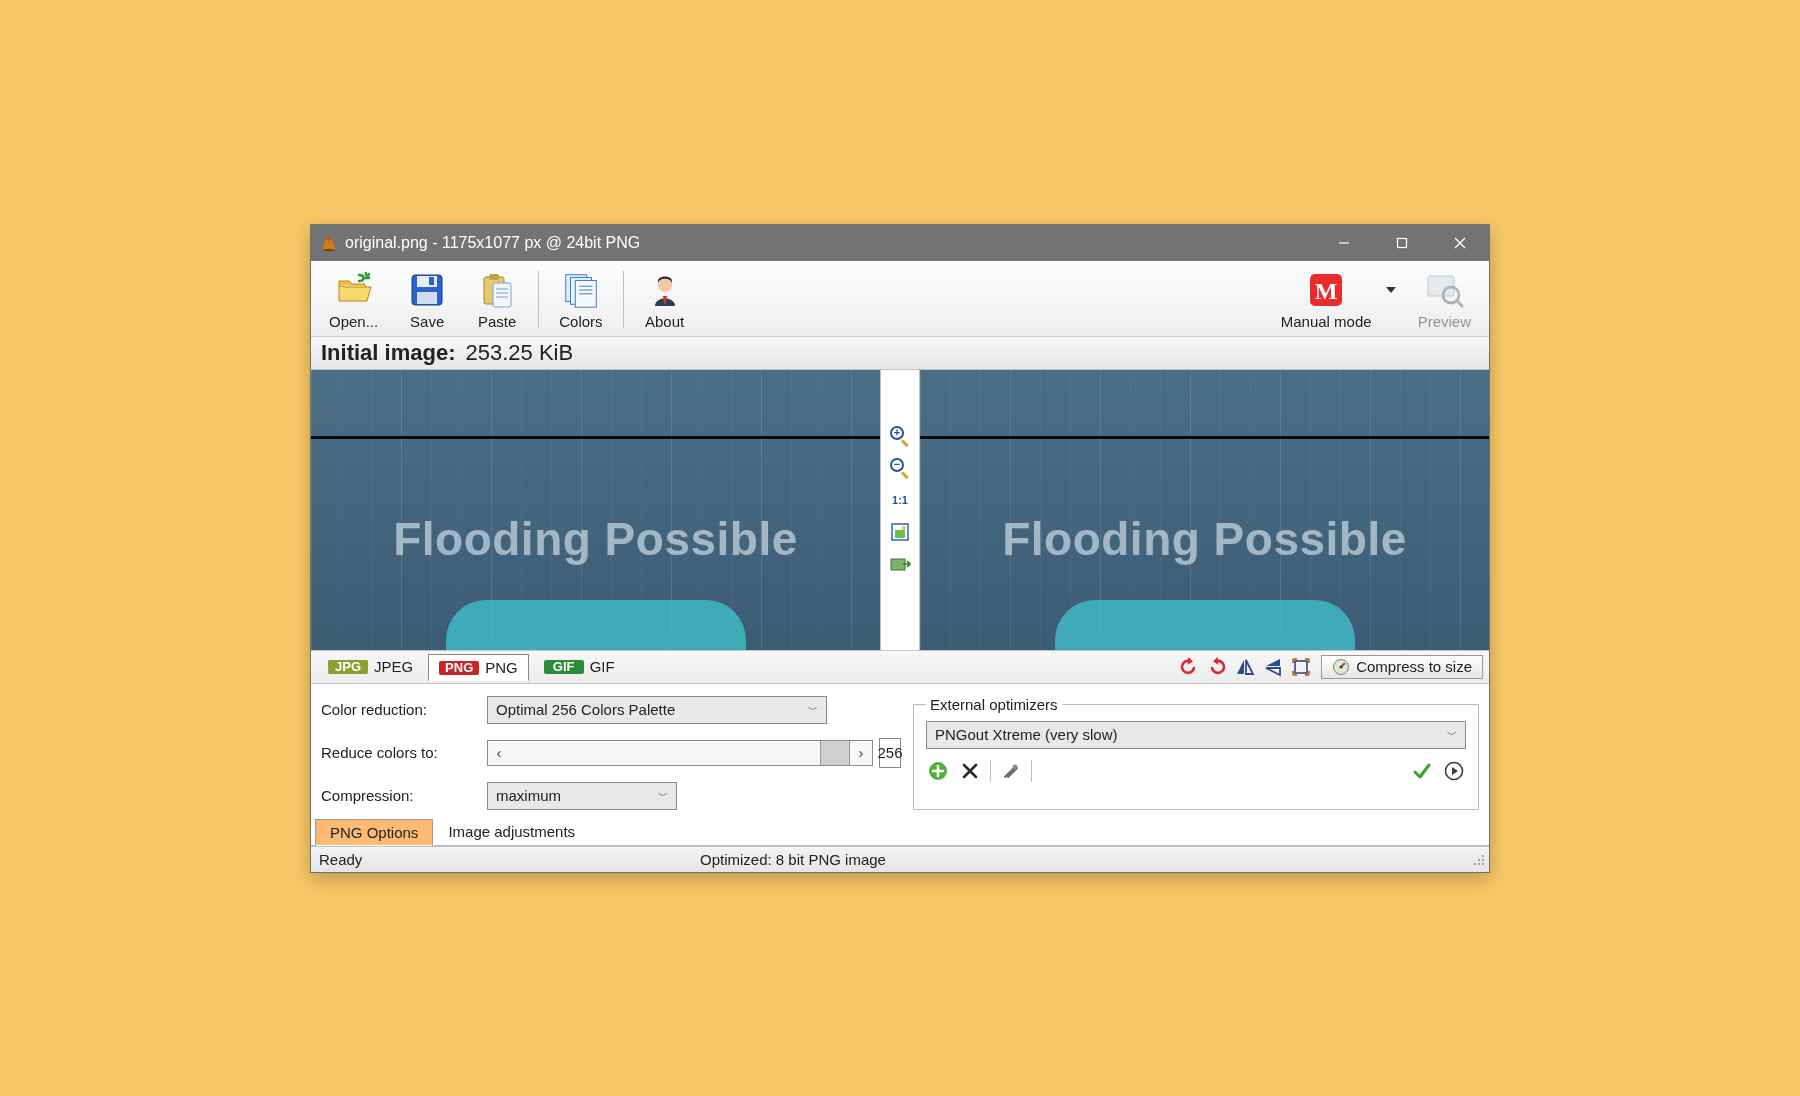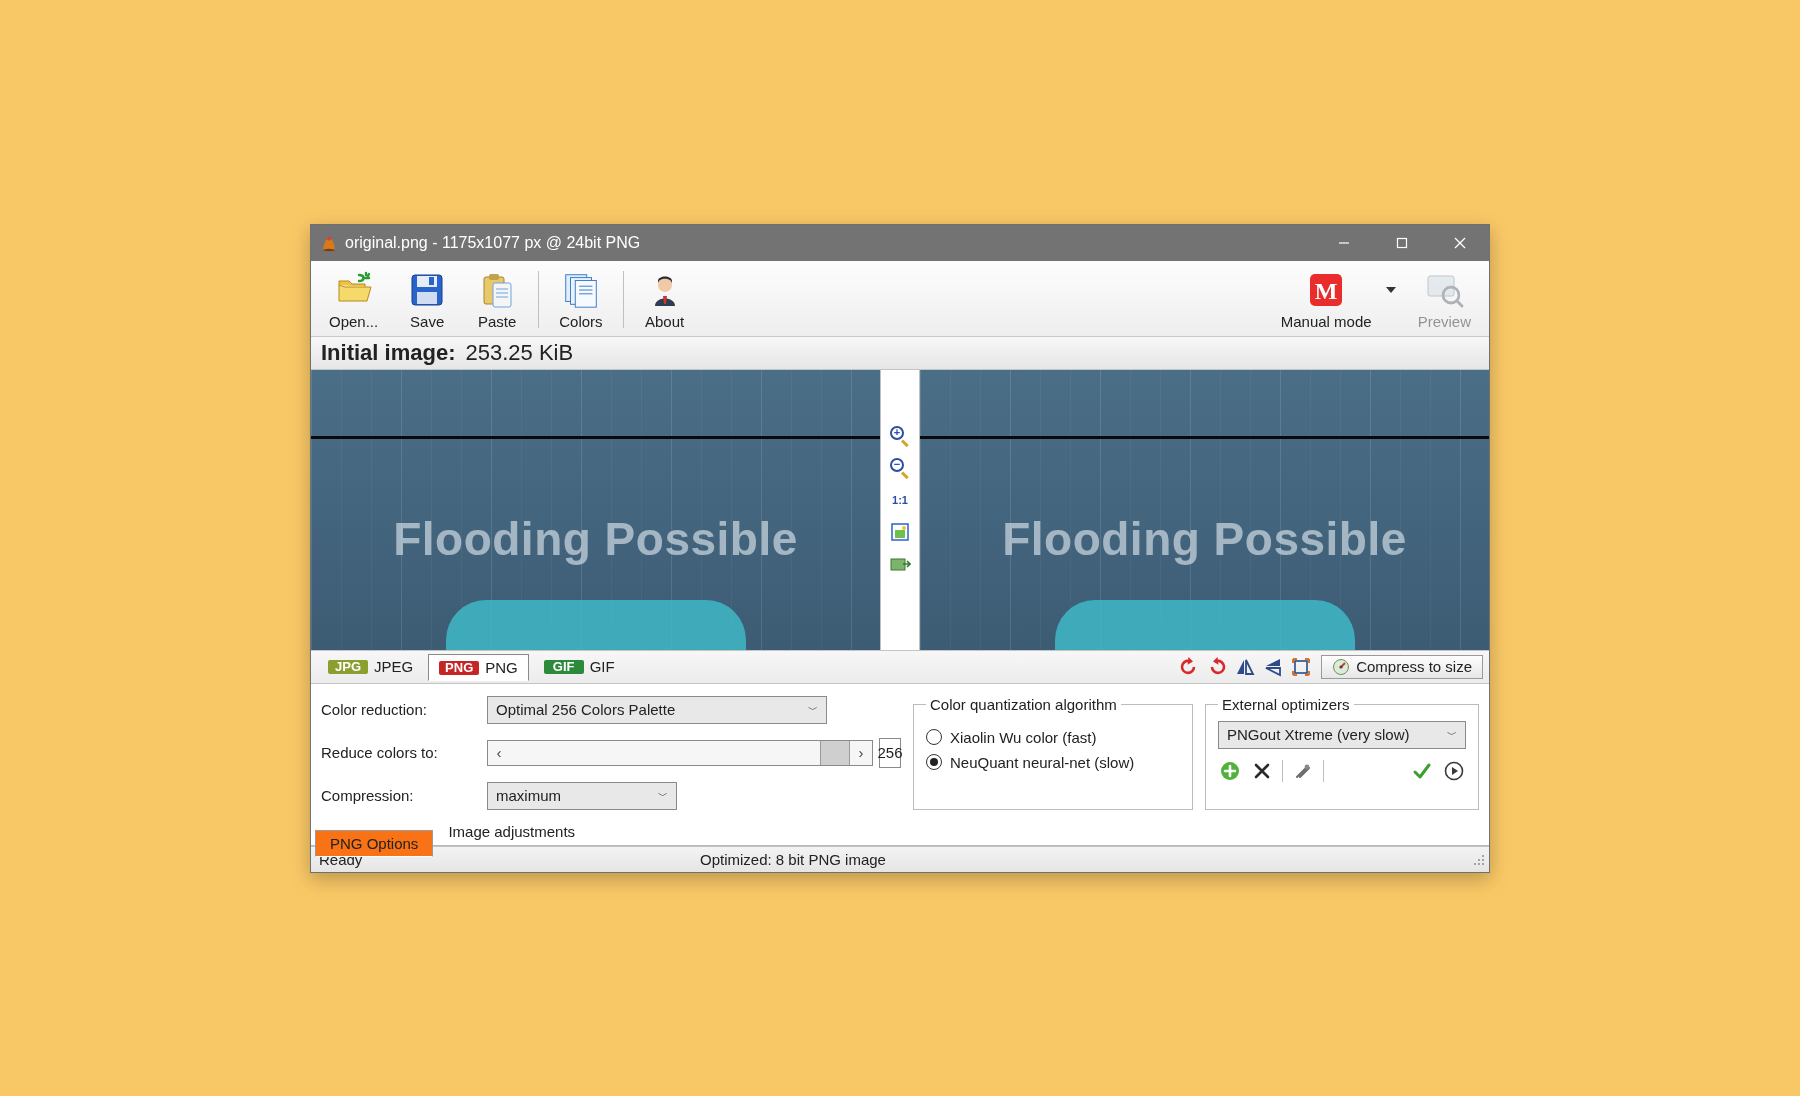--- a/index.html
+++ b/index.html
@@ -217,21 +217,21 @@
   .col3-tools{display:flex;gap:8px;align-items:center;margin-top:10px;}
   .ibtn{width:24px;height:24px;display:flex;align-items:center;justify-content:center;}
   .tsep{width:1px;height:22px;background:#bfbfbf;}
   
   .subtabs {
     display:flex; padding-left:4px;
     border-bottom:1px solid #b8b8b8;
     background:#fff;
   }
   .subtab{padding:4px 14px;border:1px solid transparent;border-bottom:none;}
-  .subtab.active{border:1px solid #9a9a9a;border-bottom:1px solid #fff; position:relative; top:12px; background:#f97316;}
+  .subtab.active{border:1px solid #9a9a9a;border-bottom:1px solid #fff; position:relative; top:1px; background:#fdba74;}
   
   .statusbar {
     display:flex;
     background:linear-gradient(#f3f3f3,#e5e5e5);
     border-top:1px solid #c4c4c4;
     font-size:15px;
     height:26px;
     align-items:center;
   }
   .statusbar .cell{padding:2px 8px;}
@@ -485,31 +485,20 @@
         <div class="numbox">256</div>
       </div>
 
       <label>Compression:</label>
       <div class="select" style="width:190px">
         <span>maximum</span>
         <span class="arrow">﹀</span>
       </div>
     </div>
 
-    <fieldset style="flex:0 0 280px">
-      <legend>Color quantization algorithm</legend>
-      <div class="radio-row">
-        <span class="radio"></span>
-        <span>Xiaolin Wu color (fast)</span>
-      </div>
-      <div class="radio-row">
-        <span class="radio checked"></span>
-        <span>NeuQuant neural-net (slow)</span>
-      </div>
-    </fieldset>
 
     <fieldset style="flex:1">
       <legend>External optimizers</legend>
       <div class="select">
         <span>PNGout Xtreme (very slow)</span>
         <span class="arrow">﹀</span>
       </div>
       <div class="col3-tools">
         <span class="ibtn">
           <svg width="20" height="20">

